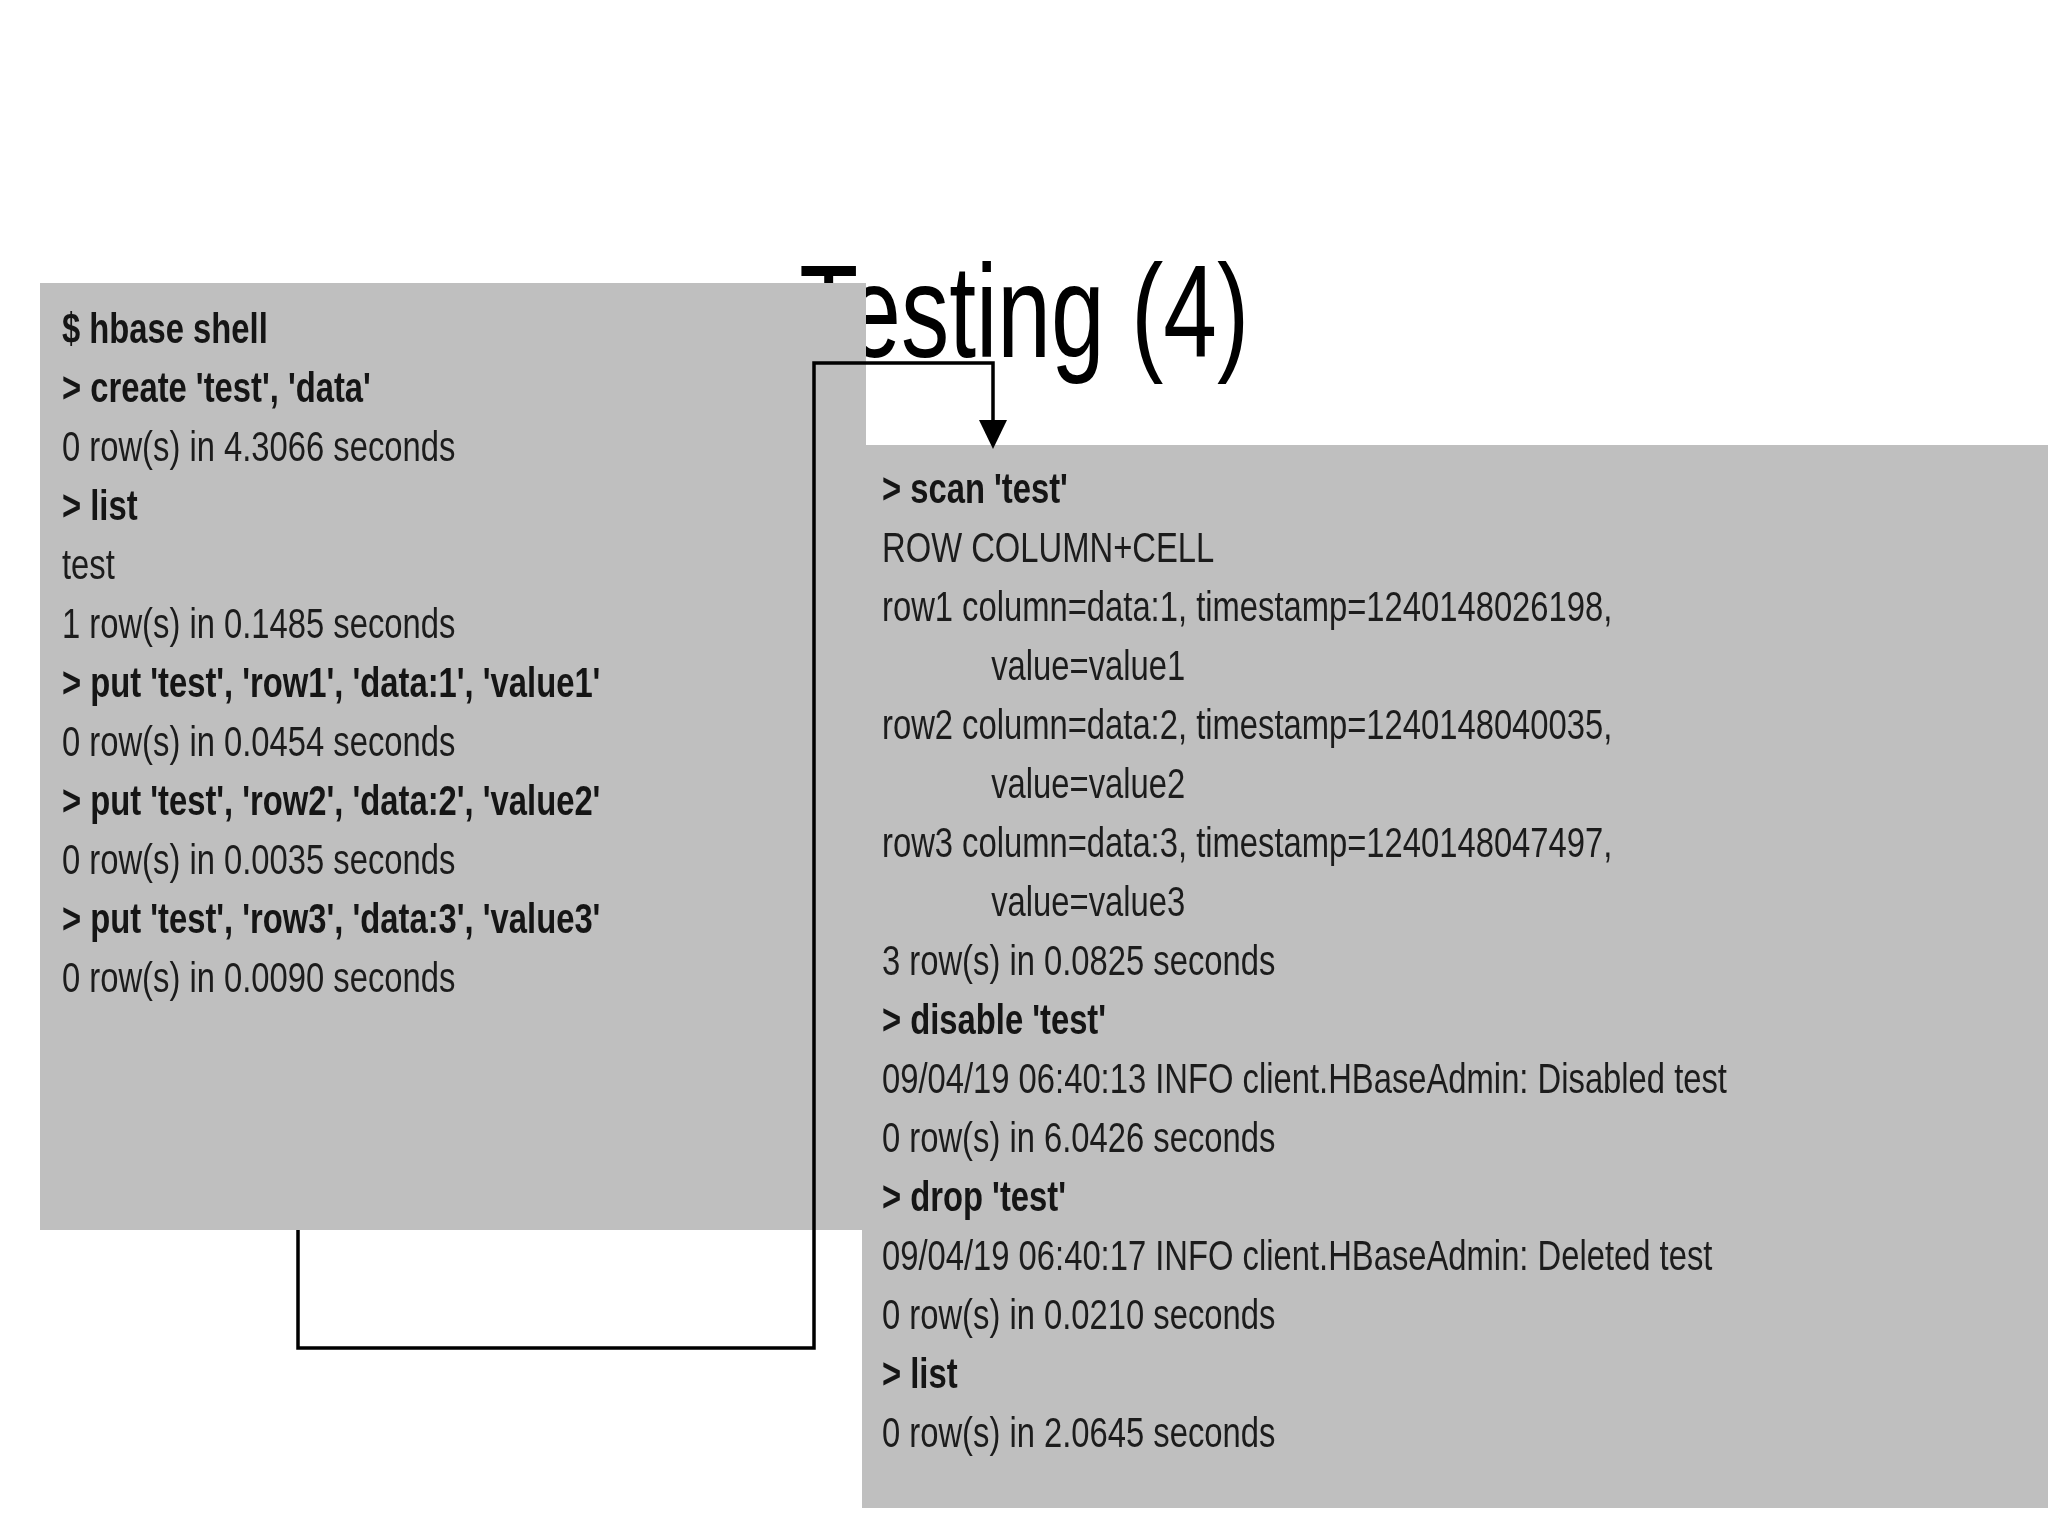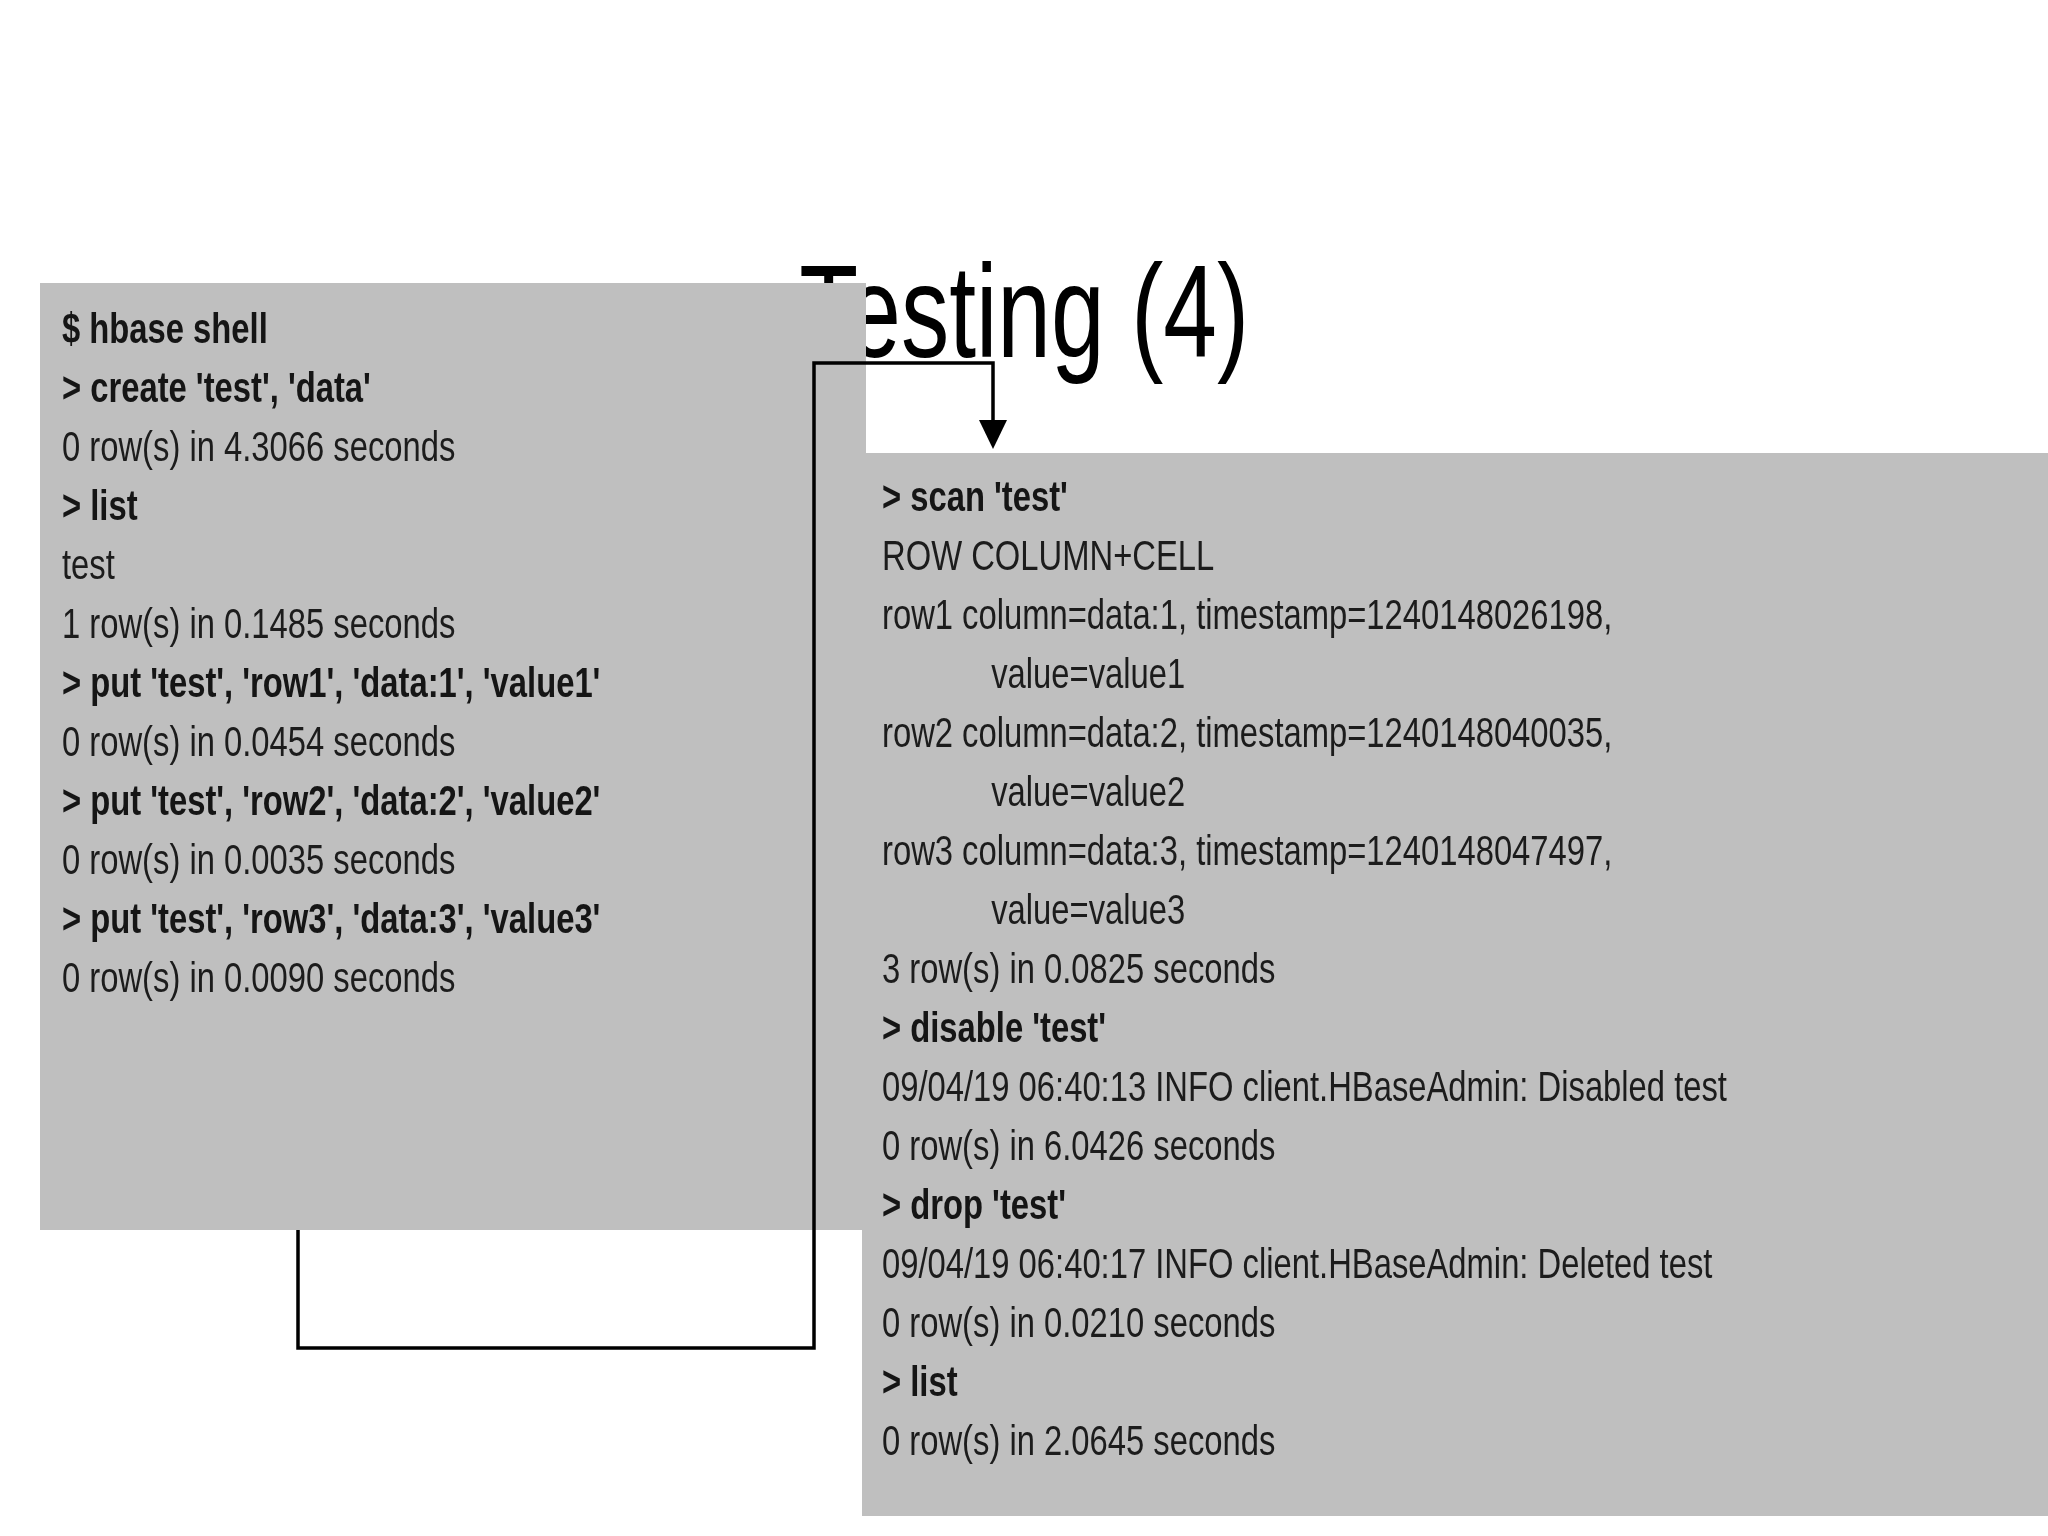--- a/index.html
+++ b/index.html
@@ -42,21 +42,20 @@
     width: 826px;
     height: 947px;
     padding: 16px 0 0 22px;
   }
   .terminal-box.right {
     left: 862px;
     top: 445px;
     width: 1186px;
     height: 1063px;
     padding: 14px 0 0 20px;
-    margin-top: 8px;
   }
   .line {
     white-space: nowrap;
     line-height: 59px;
     font-size: 42px;
     transform: scaleX(0.78);
     transform-origin: 0 50%;
     color: #1c1c1c;
   }
   .line.bold {

